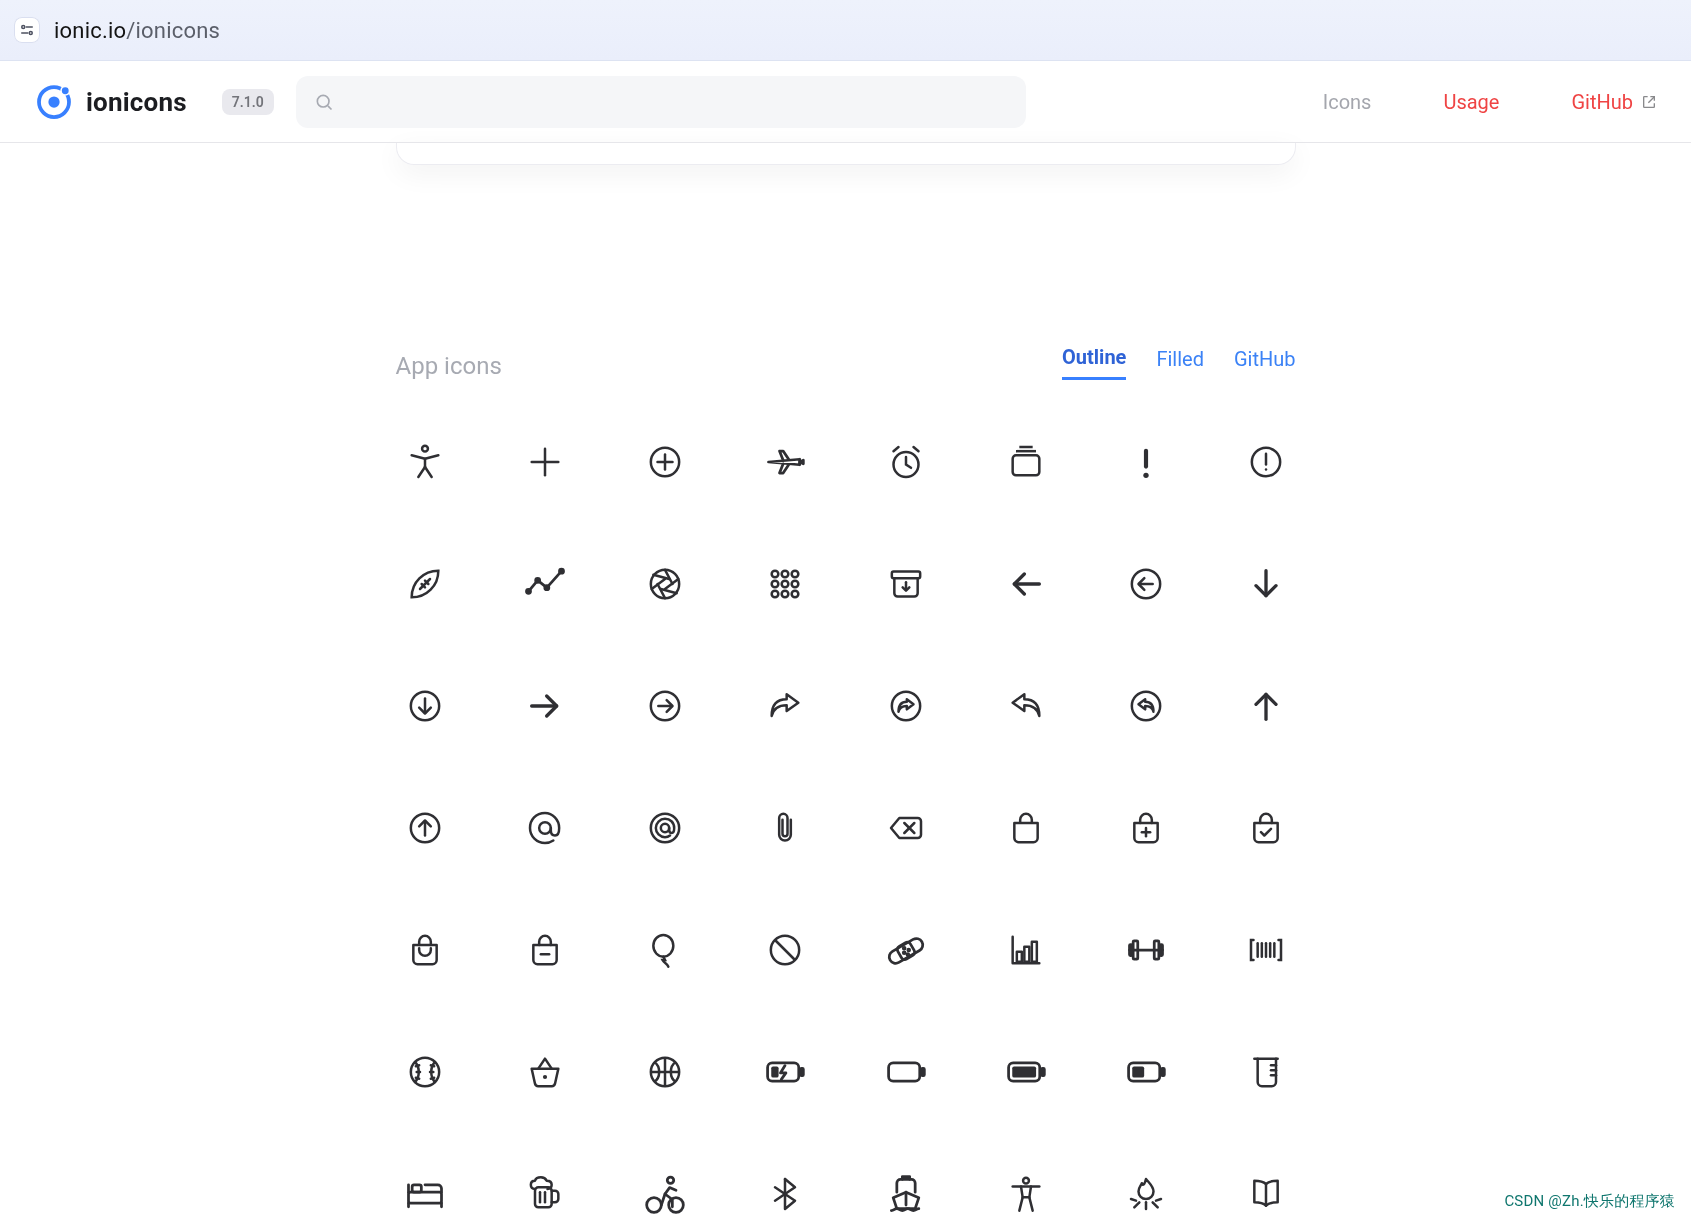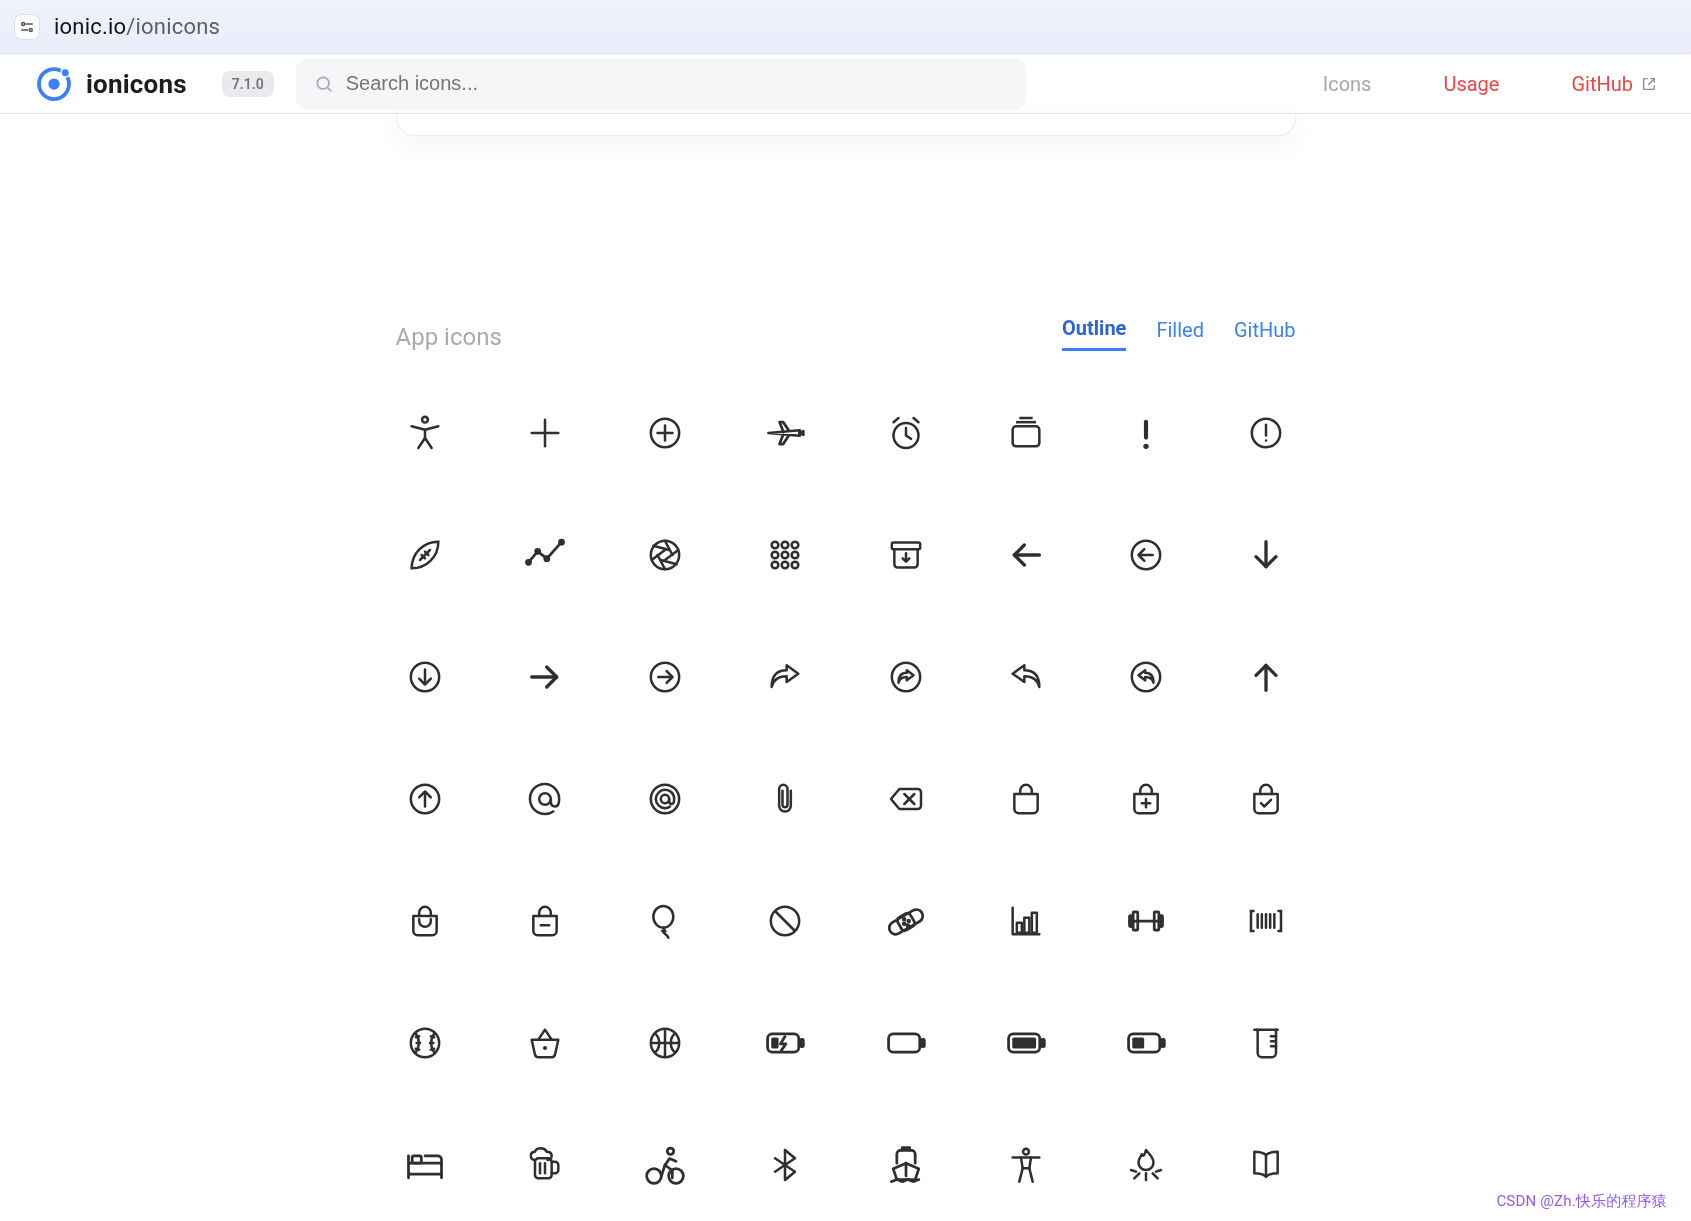--- a/index.html
+++ b/index.html
@@ -14,30 +14,30 @@
     --nav-muted:#9aa0a6;
     --icon:#2f2f33;
     --thin-border:#e6e6ea;
     --pill-bg:#eef1f5;
     --shadow:0 8px 28px rgba(0,0,0,.06);
   }
   *{box-sizing:border-box}
   html,body{margin:0;padding:0;background:#fff;color:var(--text);
     font-family:-apple-system,BlinkMacSystemFont,"Segoe UI",Roboto,Helvetica,Arial,sans-serif}
   
-  .urlwrap{background:linear-gradient(#eef2fc,#eaeefb);height:54px;border-bottom:1px solid #dde3f2;
+  .urlwrap{background:linear-gradient(#eef2fc,#eaeefb);height:61px;border-bottom:1px solid #dde3f2;
     display:flex;align-items:center;padding:1px 14px;gap:14px}
   .site-chip{width:26px;height:26px;border-radius:8px;background:#fff;display:flex;align-items:center;justify-content:center;
     box-shadow:inset 0 0 0 1px #dadff0}
   .site-chip svg{display:block}
   .url{font-size:22px;letter-spacing:.2px}
   .url .host{color:#141414}
   .url .path{color:#5b5f6a}
   
-  .topbar{height:60px;border-bottom:1px solid var(--thin-border);display:flex;align-items:center;padding:3px 34px;gap:22px;position:relative}
+  .topbar{height:82px;border-bottom:1px solid var(--thin-border);display:flex;align-items:center;padding:3px 34px;gap:22px;position:relative}
   .topbar .spacer{flex:1}
   .brand{display:flex;align-items:center;gap:12px}
   .brand .logo{width:40px;height:40px}
   .brand .name{font-weight:700;font-size:26px;letter-spacing:.2px;color:#1c1d21}
   .badge{background:var(--badge-bg);color:var(--badge-text);font-weight:600;font-size:14px;
     padding:5px 10px;border-radius:8px;margin-left:23px}
   .search{flex:0 0 730px;max-width:730px;height:52px;background:#f5f6f8;border-radius:12px;display:flex;
     align-items:center;padding:0 18px;gap:10px;color:#a1a4ad}
   .search svg{flex:0 0 auto}
   .search input{border:none;background:transparent;outline:none;font-size:20px;color:#72757d;width:100%}
@@ -56,21 +56,21 @@
   .section h3{color:#a7aab2;font-weight:400;font-size:24px;margin:0}
   .tabs{display:flex;gap:30px;align-items:center}
   .tab{font-size:20px;color:#3b82f6;text-decoration:none;padding-bottom:8px}
   .tab.active{color:#2f63d6;font-weight:700;border-bottom:3px solid var(--blue)}
   
   .grid{width:900px;max-width:calc(100% - 48px);margin:60px auto 80px;display:grid;
     grid-template-columns:repeat(8,1fr);gap:78px 62px;justify-items:center}
   .ico{width:44px;height:44px;color:var(--icon);display:flex;align-items:center;justify-content:center}
   .ico svg{display:block}
   
-  .watermark{position:fixed;right:24px;bottom:10px;font-size:15px;color:#8b5cf6;letter-spacing:.2px;pointer-events:none}
+  .watermark{position:fixed;right:16px;bottom:10px;font-size:15px;color:#0f766e;letter-spacing:.2px;pointer-events:none}
 </style>
 </head>
 <body>
 
 <div class="urlwrap">
   <span class="site-chip" aria-label="site settings">
     <svg viewBox="0 0 24 24" width="18" height="18" fill="none" stroke="#4d5160" stroke-width="2" stroke-linecap="round">
       <circle cx="7" cy="8" r="2"></circle>
         <line x1="11" y1="8" x2="19" y2="8"></line>
       <circle cx="17" cy="16" r="2"></circle>
@@ -92,21 +92,20 @@
     </svg>
     <span class="name">ionicons</span>
     <span class="badge">7.1.0</span>
   </div>
 
   <div class="search">
     <svg viewBox="0 0 24 24" width="20" height="20" fill="none" stroke="#a7aab2" stroke-width="2">
       <circle cx="11" cy="11" r="7"></circle>
         <line x1="21" y1="21" x2="16.65" y2="16.65"></line>
     </svg>
-    <input type="text" placeholder="Search icons..." style="">
   </div>
 
   <div class="spacer"></div>
 
   <nav class="navlinks">
     <a href="#">Icons</a>
     <a href="#" class="dark">Usage</a>
     <a href="#" class="dark">
       <span>GitHub</span>
       <svg class="ext" viewBox="0 0 24 24" fill="none" stroke="#2a2b30" stroke-width="2">

